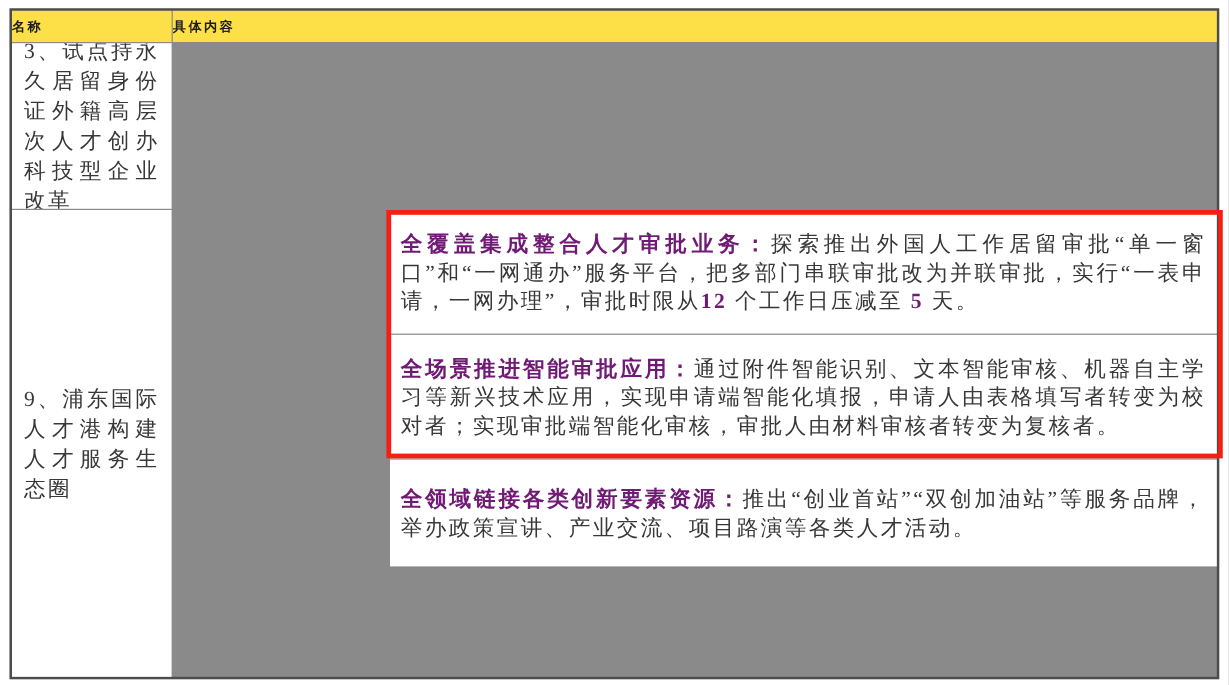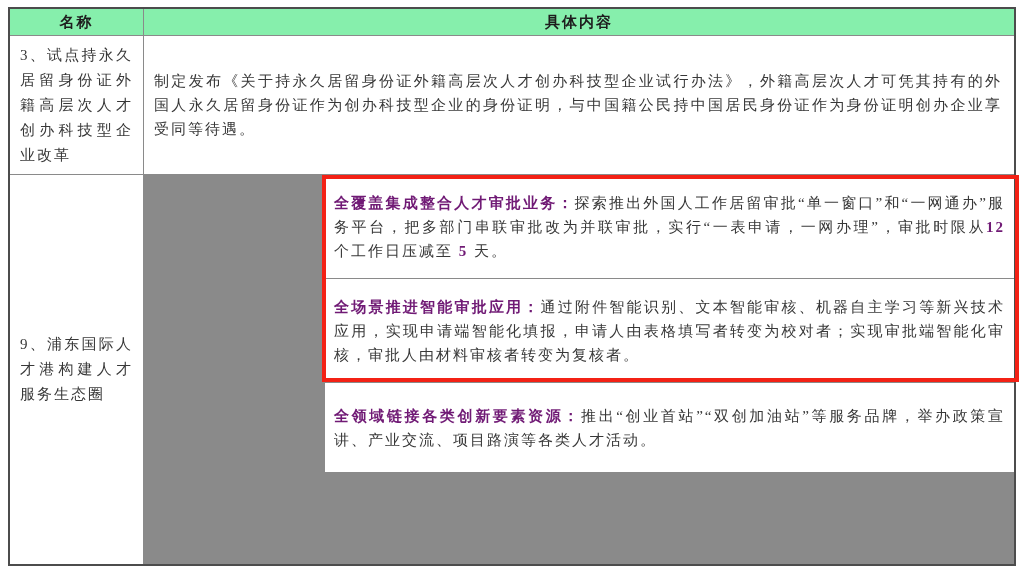--- a/index.html
+++ b/index.html
@@ -20,39 +20,39 @@
     gap:1px;
     background:#8a8a8a;
   }
   .cell{
     background:#ffffff;
     display:flex;flex-direction:column;
     align-items:stretch;justify-content:center;
     overflow:hidden;
   }
   .hdr{
-    background:#86efac;
-    align-items:center;
+    background:#fde047;
+    align-items:flex-start;
     font-family:"Liberation Sans","DejaVu Sans",sans-serif;
-    font-weight:bold;font-size:15px;color:#1e1e1e;
+    font-weight:bold;font-size:11px;color:#1e1e1e;
     letter-spacing:2px;
   }
   .hdr1{grid-area:1/1/2/2;}
   .hdr2{grid-area:1/2/2/4;}
   .r3n{grid-area:2/1/3/2;}
   .r3c{grid-area:2/2/3/4;}
   .r4n{grid-area:3/1/7/2;}
   .r4o{grid-area:3/2/7/3;}
   .s1{grid-area:3/3/4/4;}
   .s2{grid-area:4/3/5/4;}
   .s3{grid-area:5/3/6/4;}
   .s4{grid-area:6/3/7/4;}
   .txt{
     margin:0;
-    font-size:15px;line-height:24px;letter-spacing:2px;
+    font-size:18px;line-height:24px;letter-spacing:2px;
     color:#383838;
     text-align:justify;
     text-justify:inter-character;
     text-align-last:left;
   }
   .r3n .txt,.r4n .txt{padding:0 10px;line-height:25px;}
   .r3c .txt{padding:0 12px 0 10px;}
   .r4o .txt{padding:0 12px;line-height:25px;}
   .sub .txt{padding:0 9px;}
   .sub b,.r3c b{color:#701a75;}
@@ -75,23 +75,20 @@
   </div>
 
   <div class="cell hdr hdr2">
     <span>具体内容</span>
   </div>
 
   <div class="cell r3n">
     <p class="txt">3、试点持永久居留身份证外籍高层次人才创办科技型企业改革</p>
   </div>
 
-  <div class="cell r3c">
-    <p class="txt">制定发布《关于持永久居留身份证外籍高层次人才创办科技型企业试行办法》，外籍高层次人才可凭其持有的外国人永久居留身份证作为创办科技型企业的身份证明，与中国籍公民持中国居民身份证作为身份证明创办企业享受同等待遇。</p>
-  </div>
 
   <div class="cell r4n">
     <p class="txt">9、浦东国际人才港构建人才服务生态圈</p>
   </div>
 
 
   <div class="cell sub s1">
     <p class="txt"><b>全覆盖集成整合人才审批业务：</b><span>探索推出外国人工作居留审批“单一窗口”和“一网通办”服务平台，把多部门串联审批改为并联审批，实行“一表申请，一网办理”，审批时限从</span><b>12</b><span> 个工作日压减至 </span><b>5</b><span> 天。</span></p>
   </div>
 

